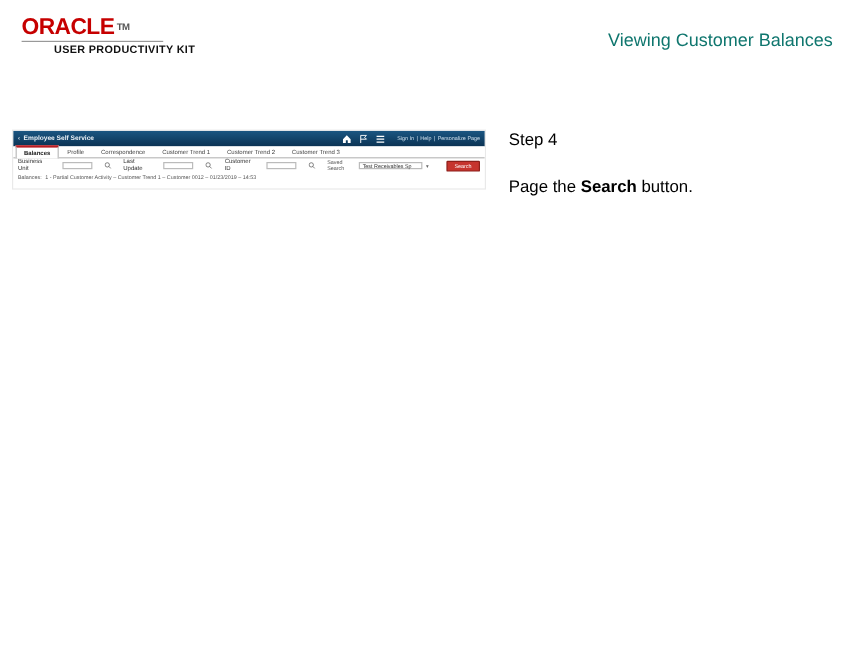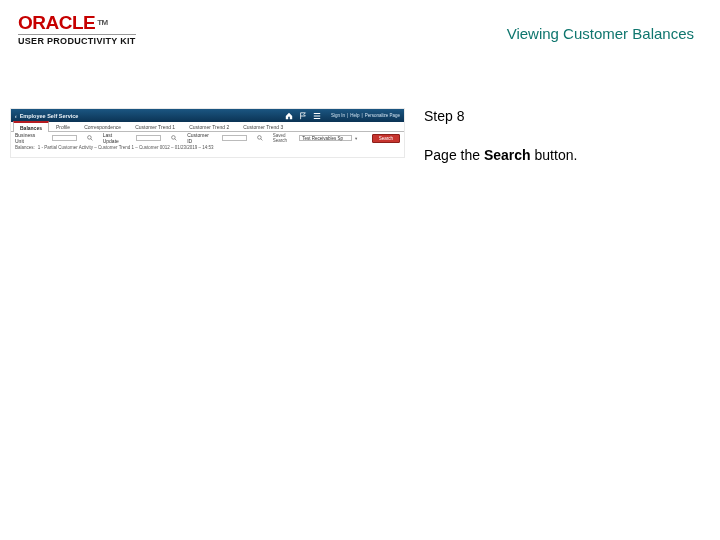--- a/index.html
+++ b/index.html
@@ -4,21 +4,21 @@
 <style>
   * { box-sizing: border-box; margin: 0; padding: 0; }
   html, body { width: 720px; height: 540px; font-family: Arial, Helvetica, sans-serif; background: #fff; color: #000; }
   .page { position: relative; width: 720px; height: 456px; }
 
   
   .brand { position: absolute; left: 18px; top: 14px; }
   .brand-oracle { font-family: "Arial Black", Arial, sans-serif; font-weight: 900; font-size: 19px; letter-spacing: -0.5px; color: #c60000; line-height: 18px; }
   .brand-oracle .tm { font-size: 8px; color: #555; vertical-align: top; margin-left: 2px; }
   .brand-sep { border-top: 1px solid #999; margin: 2px 0 1px 0; width: 118px; }
-  .brand-upk { font-size: 9px; letter-spacing: 0.3px; color: #111; font-weight: 600; }
+  .brand-upk { font-size: 9px; letter-spacing: 0.3px; color: #111; font-weight: 600; margin-left: 27px; }
 
   .page-title { position: absolute; right: 26px; top: 25px; font-size: 15px; color: #0f766e; }
 
   
   .shot { position: absolute; left: 10px; top: 108px; width: 395px; height: 50px; background: #fff; border: 1px solid #e9e9e9; font-size: 5px; color: #3a3a3a; overflow: hidden; }
 
   .shot-bar { height: 13px; background: #0f3b60; background: linear-gradient(#1b5682, #0b3354); display: flex; align-items: center; padding: 0 4px; color: #eaf1f7; }
   .shot-bar .back { margin-right: 3px; font-weight: bold; }
   .shot-bar .title { font-weight: bold; font-size: 5.5px; flex: 1; }
   .shot-bar .iconrow { display: flex; gap: 6px; align-items: center; }
@@ -137,19 +137,19 @@
       <span class="redbtn">Search</span>
     </div>
 
     <div class="meta">
       <span>Balances:</span>
       <span>1 - Partial Customer Activity – Customer Trend 1 – Customer 0012 – 01/23/2019 – 14:53</span>
     </div>
   </div>
 
   <div class="instr">
-    <div class="step">Step 8</div>
+    <div class="step">Step 4</div>
     <div class="body">
       <span>Page the </span><strong>Search</strong><span> button.</span>
     </div>
   </div>
 
 </div>
 
 </body></html>

